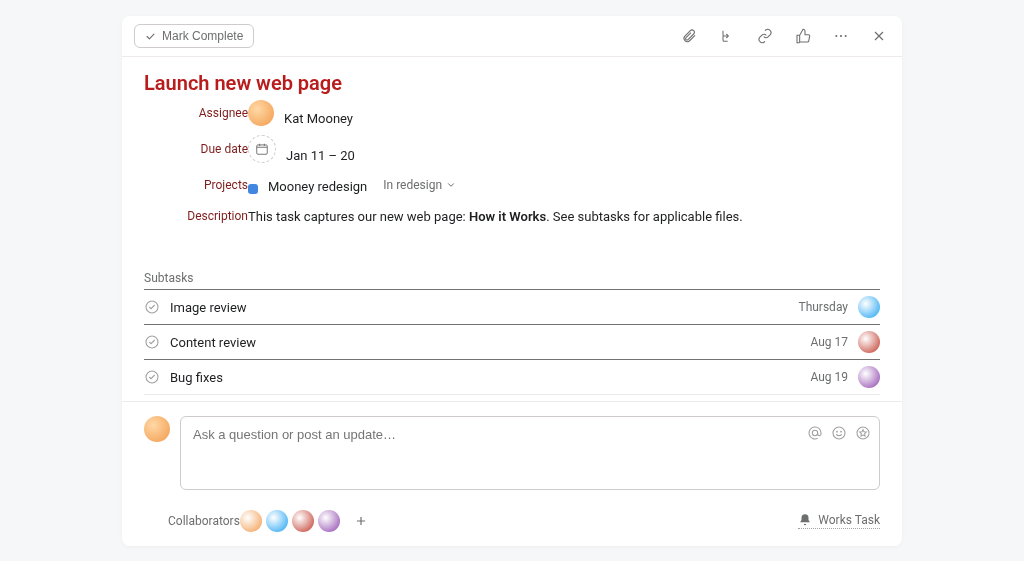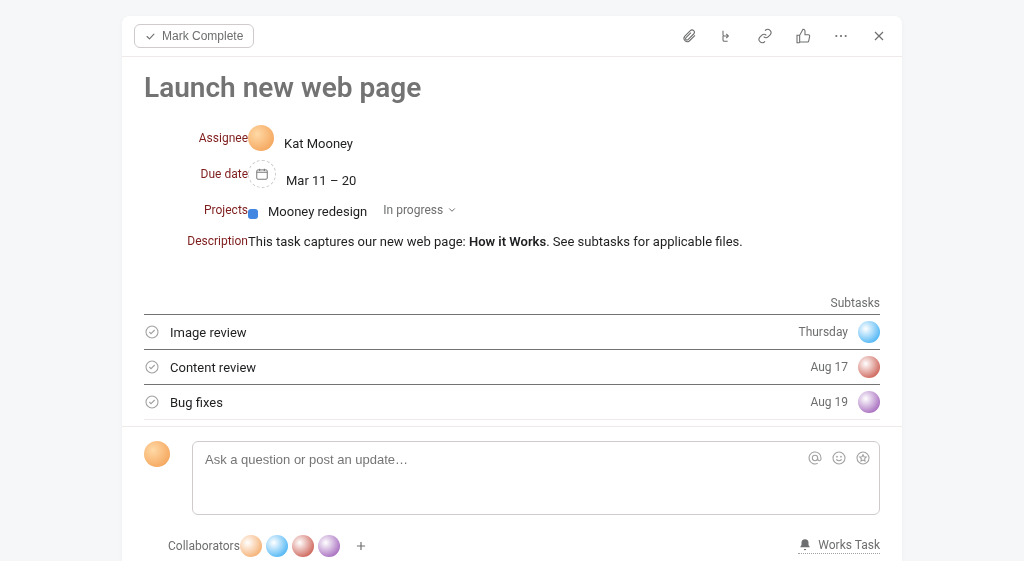--- a/index.html
+++ b/index.html
@@ -55,24 +55,23 @@
       align-items: center;
       justify-content: center;
       color: #6d6e6f;
       cursor: pointer;
     }
     .icon-btn svg { width: 16px; height: 16px; }
     .body-pad {
       padding: 14px 22px 6px 22px;
     }
     .task-title {
-      font-size: 28px;
+      font-size: 20px;
       font-weight: 600;
-      color: #737373;
-      margin-bottom: 16px;
+      color: #b91c1c;
     }
     .meta-row {
       display: flex;
       align-items: center;
       min-height: 36px;
       font-size: 13px;
     }
     .meta-label {
       width: 104px;
       color: #7f1d1d;
@@ -129,21 +128,20 @@
     .desc-text {
       font-size: 13px;
       color: #1e1f21;
     }
     .desc-text b { font-weight: 600; }
     .section-label {
       font-size: 12px;
       color: #6d6e6f;
       margin-top: 32px;
       margin-bottom: 4px;
-      text-align: right;
     }
     .subtask-list {
       list-style: none;
     }
     .subtask {
       display: flex;
       align-items: center;
       border-top: 1px solid #737373;
       padding: 6px 0;
       gap: 10px;
@@ -162,21 +160,21 @@
       font-size: 13px;
     }
     .subtask-date {
       font-size: 12px;
       color: #6d6e6f;
     }
     .comment-area {
       border-top: 1px solid #edeae9;
       padding: 14px 22px 10px 22px;
       display: flex;
-      gap: 22px;
+      gap: 10px;
       background: #fff;
     }
     .comment-box {
       flex: 1;
       border: 1px solid #cfcbcb;
       border-radius: 6px;
       min-height: 74px;
       position: relative;
     }
     .comment-box input {
@@ -300,31 +298,31 @@
 
     <div class="meta-row">
       <div class="meta-label">Due date</div>
       <div class="meta-value">
         <span class="date-icon">
           <svg viewBox="0 0 24 24" fill="none" stroke="currentColor" stroke-width="1.6">
               <rect x="3" y="5" width="18" height="16" rx="2"></rect>
               <path d="M3 9h18M8 3v4M16 3v4"></path>
             </svg>
         </span>
-        <span>Mar 11 – 20</span>
+        <span>Jan 11 – 20</span>
       </div>
     </div>
 
     <div class="meta-row">
       <div class="meta-label">Projects</div>
       <div class="meta-value">
         <span class="project-dot"></span>
         <span>Mooney redesign</span>
         <span class="status-pill">
-          <span>In progress</span>
+          <span>In redesign</span>
           <svg viewBox="0 0 16 16">
               <path d="M4 6l4 4 4-4" stroke="currentColor" stroke-width="1.6" fill="none" stroke-linecap="round" stroke-linejoin="round"></path>
             </svg>
         </span>
       </div>
     </div>
 
     <div class="meta-row" style="align-items:flex-start;padding-top:6px">
       <div class="meta-label">Description</div>
       <div class="desc-text">

